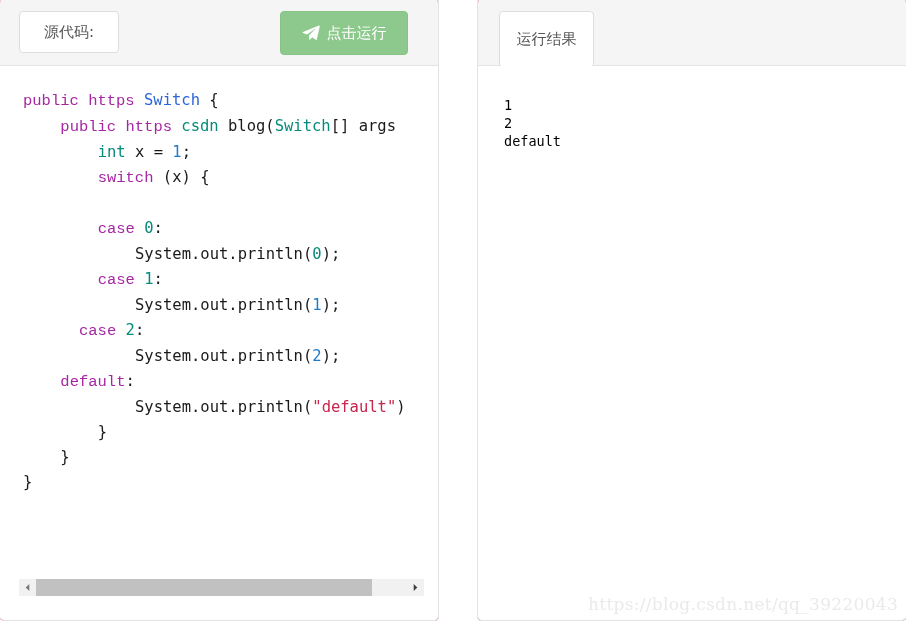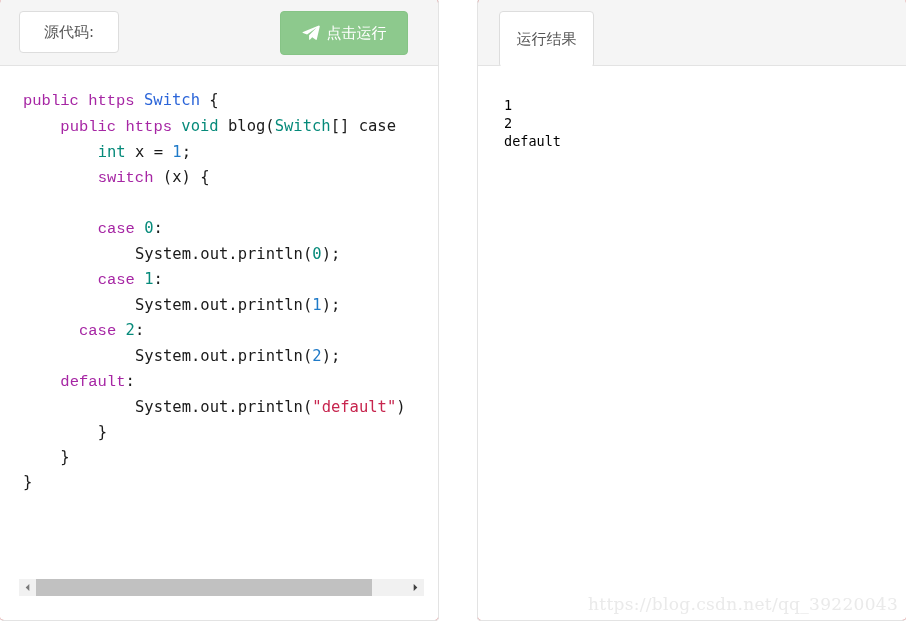--- a/index.html
+++ b/index.html
@@ -231,21 +231,21 @@
             <path d="M15.5 1.2L0.9 7.0c-.5.2-.5.8 0 1.0l3.6 1.3 8.4-6.0-6.6 6.8v3.4c0 .5.6.7.9.3l1.9-2.1 3.1 2.3c.4.3.9.1 1.0-.4l2.6-11.4c.1-.5-.4-.9-.9-.7z" fill="#ffffff"></path>
           </svg>
         </span>
         <span>点击运行</span>
       </div>
 
     </div>
 
     <div class="code-area">
       <pre class="code"><span class="kw">public</span> <span class="kw">https</span> <span class="cls">Switch</span> <span class="pln">{</span>
-    <span class="kw">public</span> <span class="kw">https</span> <span class="typ">void</span> <span class="pln">blog(</span><span class="typ">Switch</span><span class="pln">[] case</span>
+    <span class="kw">public</span> <span class="kw">https</span> <span class="typ">csdn</span> <span class="pln">blog(</span><span class="typ">Switch</span><span class="pln">[] args</span>
         <span class="typ">int</span> <span class="pln">x =</span> <span class="num">1</span><span class="pln">;</span>
         <span class="kw">switch</span> <span class="pln">(x) {</span>
 
         <span class="kw">case</span> <span class="numg">0</span><span class="pln">:</span>
             <span class="pln">System.out.println(</span><span class="numg">0</span><span class="pln">);</span>
         <span class="kw">case</span> <span class="numg">1</span><span class="pln">:</span>
             <span class="pln">System.out.println(</span><span class="num">1</span><span class="pln">);</span>
       <span class="kw">case</span> <span class="numg">2</span><span class="pln">:</span>
             <span class="pln">System.out.println(</span><span class="num">2</span><span class="pln">);</span>
     <span class="kw">default</span><span class="pln">:</span>

